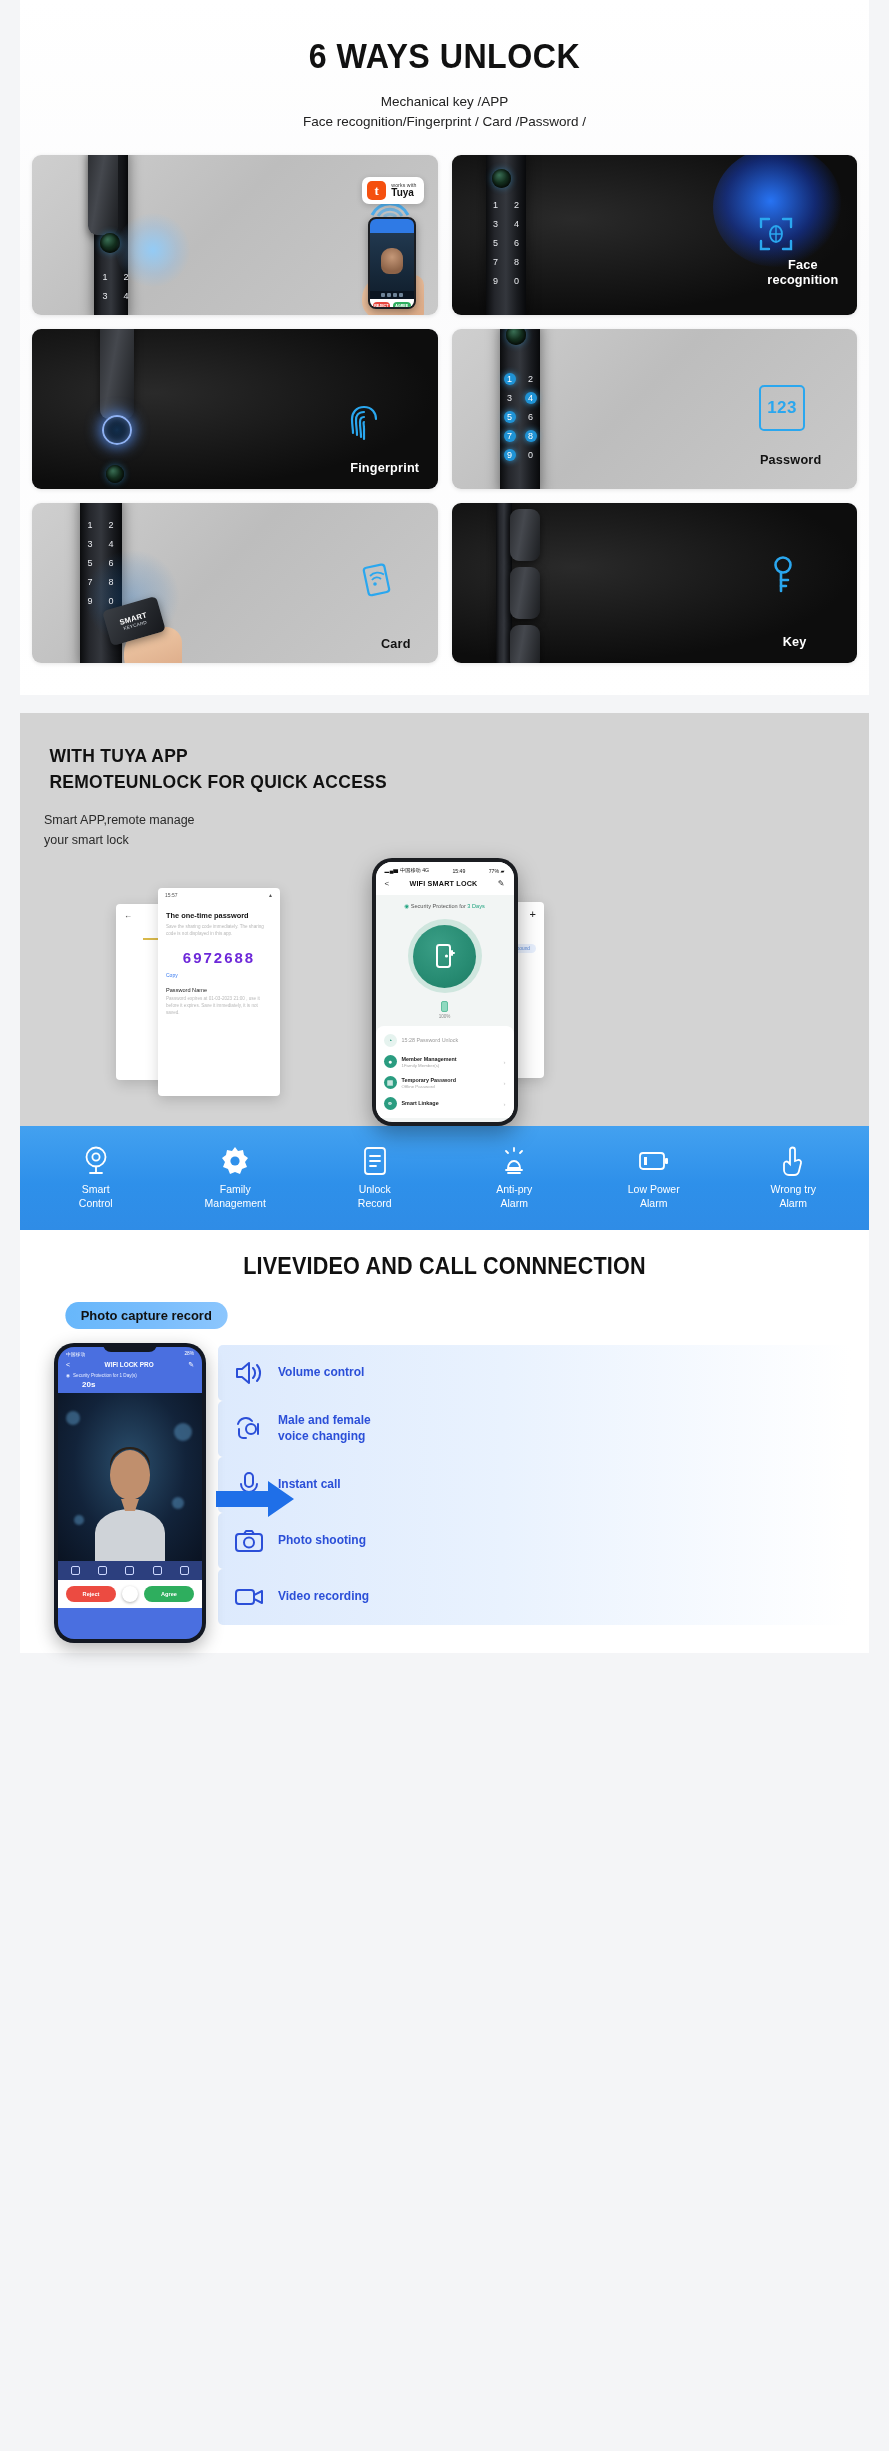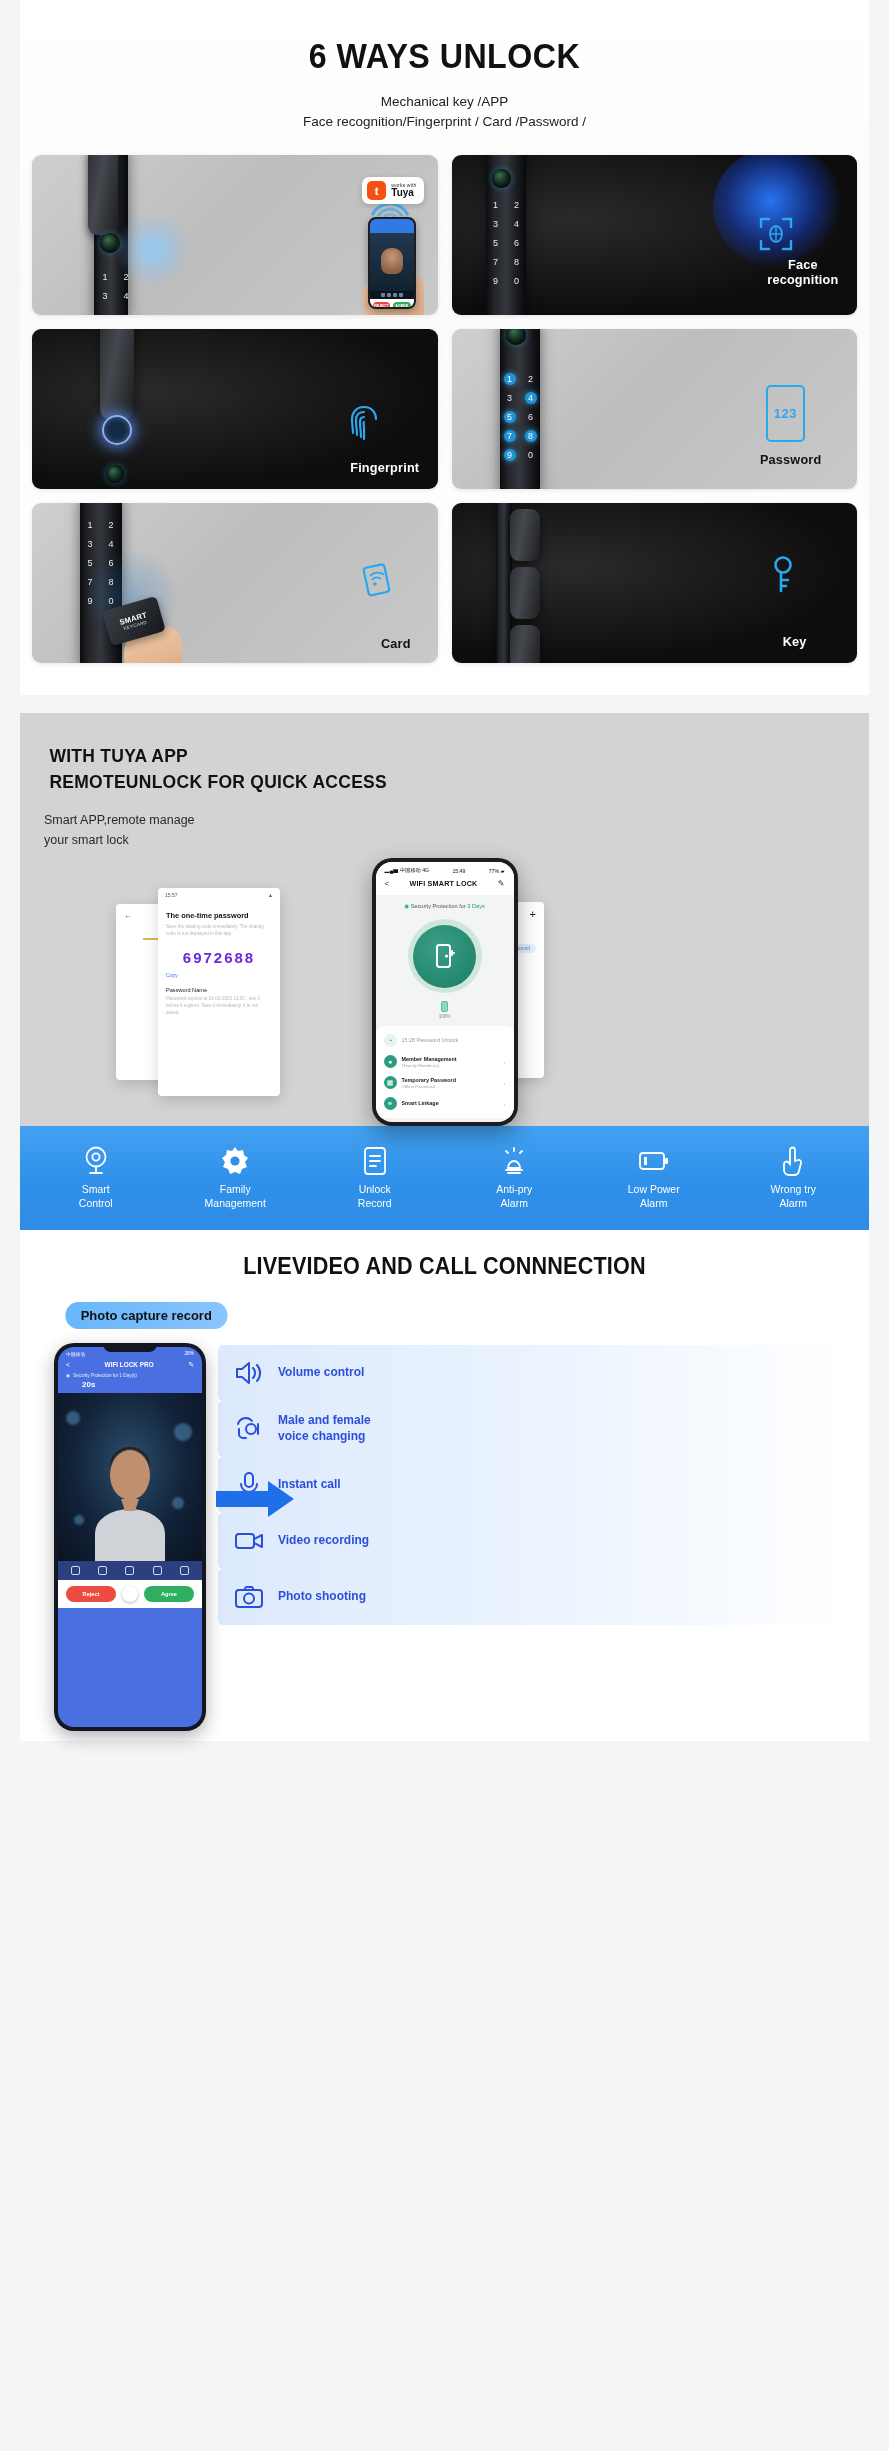--- a/index.html
+++ b/index.html
@@ -167,22 +167,22 @@
     border-radius: 50% 46% 50% 50%;
     z-index: 2;
   }
   .face-scan {
     position:absolute; right: 64px; top: 62px; width: 34px; height: 34px; z-index: 5;
   }
 
   .card123 {
     position:absolute; right: 52px; top: 56px;
     border: 2.4px solid #2aa7ef; border-radius: 5px;
-    color: #2aa7ef; font-weight: 800; font-size: 13px;
-    padding: 19px 6px; letter-spacing: .5px; z-index: 5;
+    color: #2aa7ef; font-weight: 800; font-size: 17px;
+    padding: 11px 6px; letter-spacing: .5px; z-index: 5;
     font-family: "Liberation Sans", sans-serif;
   }
   .smartcard {
     position:absolute; left: 74px; bottom: 24px;
     width: 56px; height: 36px; border-radius: 5px;
     background: linear-gradient(135deg,#3b3f45,#16181c);
     transform: rotate(-16deg); z-index: 6;
     box-shadow: 0 3px 8px rgba(0,0,0,.4);
     display:flex; flex-direction:column; align-items:center; justify-content:center;
   }
@@ -325,21 +325,21 @@
     transform: scaleX(.9); letter-spacing:.2px;
   }
   .badge-photo {
     display:inline-block; margin: 22px 0 0 42px;
     background: linear-gradient(95deg,#67b7fb 0%,#79bdfc 55%,#8cc6fd 100%);
     color:#111; font-weight:800; font-size: 13.5px;
     padding: 6px 16px; border-radius: 16px; transform: scaleX(.96);
   }
   .s4-body { display:flex; gap: 12px; padding: 14px 18px 0 34px; position: relative;}
   .bigphone {
-    width: 152px; height: 388px; flex: none;
+    width: 152px; height: 300px; flex: none;
     background:#121722; border-radius: 20px; padding: 4px;
     box-shadow: 0 6px 18px rgba(0,0,0,.3);
     position: relative; z-index: 3;
   }
   .bp-screen { width:100%;height:100%;border-radius:16px;overflow:hidden;background:#4a6fe0;position:relative;}
   .bp-status { display:flex;justify-content:space-between;font-size:4.8px;color:#fff;padding:4px 8px 2px 8px;}
   .bp-notch {
     position:absolute; left:50%; top:0; transform:translateX(-50%);
     width:54px;height:9px;background:#121722;border-radius:0 0 8px 8px; z-index:4;
   }
@@ -859,41 +859,41 @@
                 <path d="M13 21 v5 M9 26 h8" stroke="#2b4fd8" stroke-width="2" stroke-linecap="round"></path>
               </svg>
           </div>
           <div class="fl2">
               <div>Instant call</div>
             </div>
         </div>
 
         <div class="frow">
           <div class="fic">
-            <svg width="30" height="24" viewBox="0 0 30 24">
-                <rect x="2" y="5" width="18" height="14" rx="3" stroke="#2b4fd8" stroke-width="2" fill="none"></rect>
-                <path d="M20 10 l8 -4 v12 l-8 -4 z" stroke="#2b4fd8" stroke-width="2" fill="none" stroke-linejoin="round"></path>
-              </svg>
-          </div>
-          <div class="fl2">
-              <div>Video recording</div>
-            </div>
-        </div>
-
-        <div class="frow">
-          <div class="fic">
             <svg width="30" height="26" viewBox="0 0 30 26">
                 <rect x="2" y="6" width="26" height="17" rx="3" stroke="#2b4fd8" stroke-width="2" fill="none"></rect>
                 <path d="M10 6 l2 -3 h6 l2 3" stroke="#2b4fd8" stroke-width="2" fill="none" stroke-linejoin="round"></path>
                 <circle cx="15" cy="14.5" r="5" stroke="#2b4fd8" stroke-width="2" fill="none"></circle>
               </svg>
           </div>
           <div class="fl2">
               <div>Photo shooting</div>
             </div>
         </div>
+
+        <div class="frow">
+          <div class="fic">
+            <svg width="30" height="24" viewBox="0 0 30 24">
+                <rect x="2" y="5" width="18" height="14" rx="3" stroke="#2b4fd8" stroke-width="2" fill="none"></rect>
+                <path d="M20 10 l8 -4 v12 l-8 -4 z" stroke="#2b4fd8" stroke-width="2" fill="none" stroke-linejoin="round"></path>
+              </svg>
+          </div>
+          <div class="fl2">
+              <div>Video recording</div>
+            </div>
+        </div>
       </div>
     </div>
     <div class="watermark"></div>
   </section>
 
   <div class="footer-sp"></div>
 </div>
 
 </body></html>

